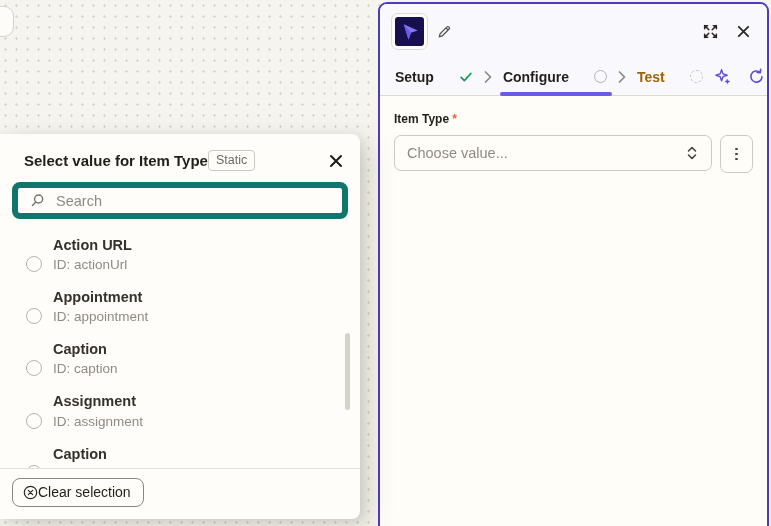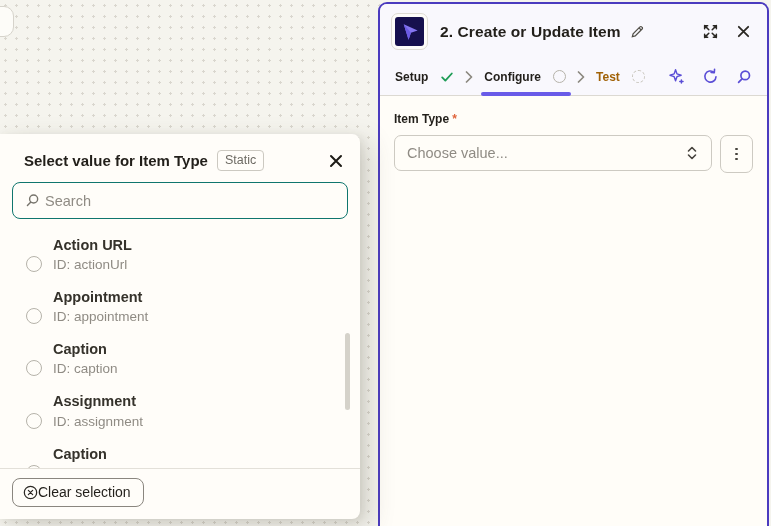--- a/index.html
+++ b/index.html
@@ -40,22 +40,22 @@
   .step-title { margin-left:12px; font-size:15.5px; font-weight:700; color:#221f1a; letter-spacing:.1px; }
   .pencil-btn { margin-left:9px; color:#514e47; display:flex; cursor:pointer; }
   .head-spacer { flex:1; }
   .expand-btn { color:#2b2823; display:flex; cursor:pointer; margin-right:17px; }
   .panel-close-btn { color:#2b2823; display:flex; cursor:pointer; }
 
   .tabs {
     display:flex; align-items:center; height:38px; padding:0 15px; gap:11px;
     background:#f9f8fd; border-bottom:1px solid #dcd9d2;
   }
-  .tab { position:relative; display:flex; align-items:center; gap:12px; height:100%;
-         font-size:12px; font-weight:700; color:#221f1a; cursor:pointer; }
+  .tab { position:relative; display:flex; align-items:center; gap:25px; height:100%;
+         font-size:14px; font-weight:700; color:#221f1a; cursor:pointer; }
   .tab.pending { color:#a16207; }
   .tab-underline { position:absolute; left:-3px; right:-5px; bottom:-1px; height:4px;
                    background:#695be8; border-radius:2px; }
   .ring { width:13px; height:13px; border:1.5px solid #b6b3aa; border-radius:50%; }
   .ring.dashed { border-style:dashed; border-color:#c7c4bb; }
   .tab-chev { color:#8b887f; display:flex; }
   .tab-actions { margin-left:auto; display:flex; align-items:center; gap:17px; color:#5b4ed6; }
   .tab-actions > span { display:flex; cursor:pointer; }
 
   .panel-body { padding:16px 14px; }
@@ -76,27 +76,27 @@
   
   .modal {
     position:absolute; left:0; top:134px; width:360px; height:385px; z-index:5;
     background:#fffdf9; border-radius:0 8px 8px 0;
     box-shadow:10px 8px 26px rgba(70,64,48,.18), 2px 2px 8px rgba(70,64,48,.10);
     display:flex; flex-direction:column;
   }
   .modal-head { display:flex; align-items:center; padding:16px 16px 0 24px; }
   .modal-title { font-size:15px; font-weight:700; color:#221f1a; }
   .badge {
-    margin-left:9px; font-size:12.5px; color:#6d6a63; border:1px solid #ccc9c1;
+    font-size:12.5px; color:#6d6a63; border:1px solid #ccc9c1;
     border-radius:4px; padding:2px 7px 3px; background:#fffdf9;
   }
   .modal-close-btn { margin-left:auto; color:#1d1b16; display:flex; cursor:pointer; }
   .search-box {
-    margin:11px 12px 0; height:37px; border:1px solid #0f766e; border-radius:8px;
-    display:flex; align-items:center; padding:0 12px; gap:5px; color:#8f8b84; background:#fffdf9;
+    margin:11px 12px 0; height:37px; border:6px solid #0f766e; border-radius:8px;
+    display:flex; align-items:center; padding:0 12px; gap:11px; color:#8f8b84; background:#fffdf9;
   }
   .search-box input {
     border:none; outline:none; background:transparent; font-size:14.5px; color:#3a372f;
     font-family:"Liberation Sans", sans-serif; width:100%;
   }
   .search-box input::placeholder { color:#8f8b84; }
   .options { flex:1; overflow:hidden; padding:9px 0 0 26px; list-style:none; position:relative; }
   .option { display:flex; align-items:flex-end; gap:11px; padding:8px 0; cursor:pointer; }
   .radio { width:16px; height:16px; border:1.5px solid #b6b3aa; border-radius:50%;
            margin-top:2px; flex:none; background:#fffdf9; }
@@ -122,21 +122,20 @@
   <section class="panel">
     <header class="panel-head">
       <div class="app-icon-box">
         <div class="app-icon-inner">
           <svg width="23" height="23" viewBox="0 0 24 24">
             <polygon points="6,4.5 20.5,11 13.5,13.2 11,20.5" fill="#8576f2"></polygon>
             <polygon points="6,4.5 13.5,13.2 11,20.5" fill="#6c5ae4"></polygon>
           </svg>
         </div>
       </div>
-      <h1 class="step-title">2. Create or Update Item</h1>
       <span class="pencil-btn">
         <svg width="15" height="15" viewBox="0 0 16 16" fill="none" stroke="currentColor" stroke-width="1.3">
           <path d="M2.5 13.5l.8-3.1 7.3-7.3a1.3 1.3 0 0 1 1.9 0l.4.4a1.3 1.3 0 0 1 0 1.9l-7.3 7.3-3.1.8z"></path>
           <path d="M9.6 4.1l2.3 2.3"></path>
         </svg>
       </span>
       <span class="head-spacer"></span>
       <span class="expand-btn">
         <svg width="17" height="17" viewBox="0 0 18 18" fill="none" stroke="currentColor" stroke-width="1.6" stroke-linecap="round" stroke-linejoin="round">
           <path d="M7.2 7.2L2.8 2.8M2.8 6V2.8H6"></path>

